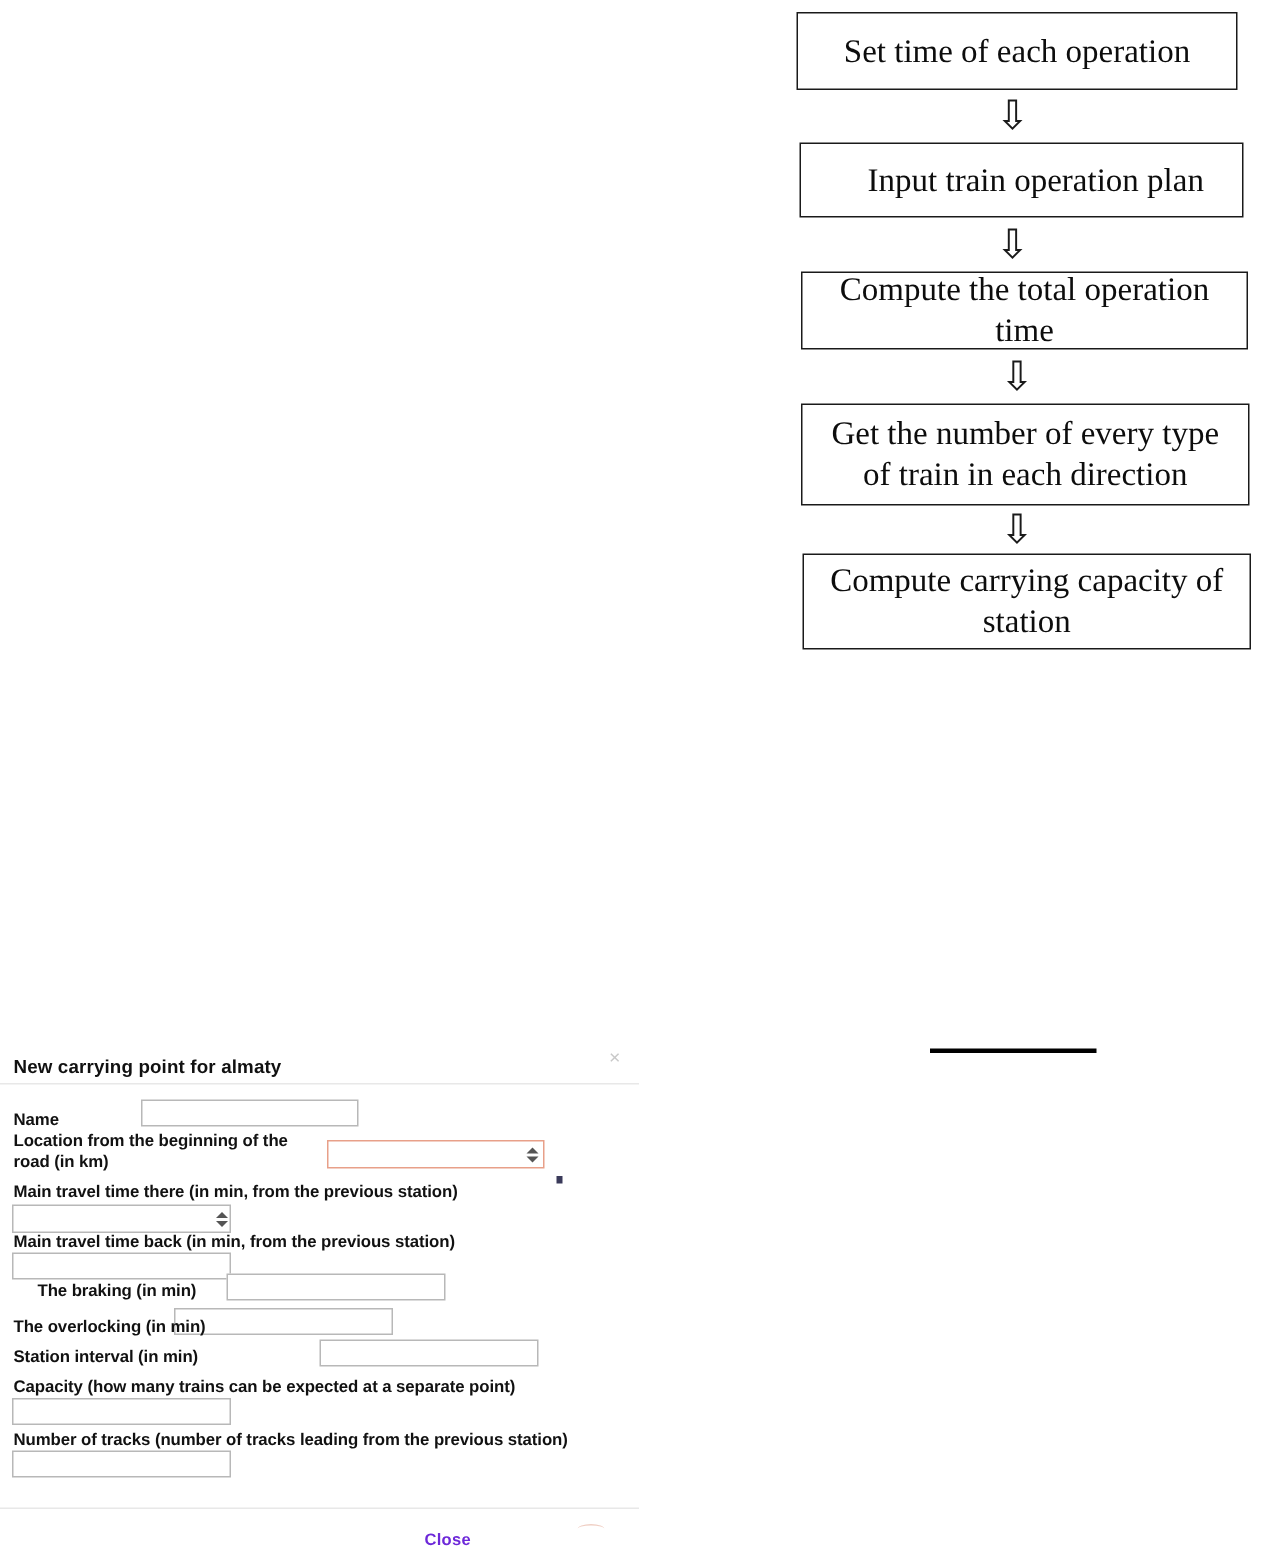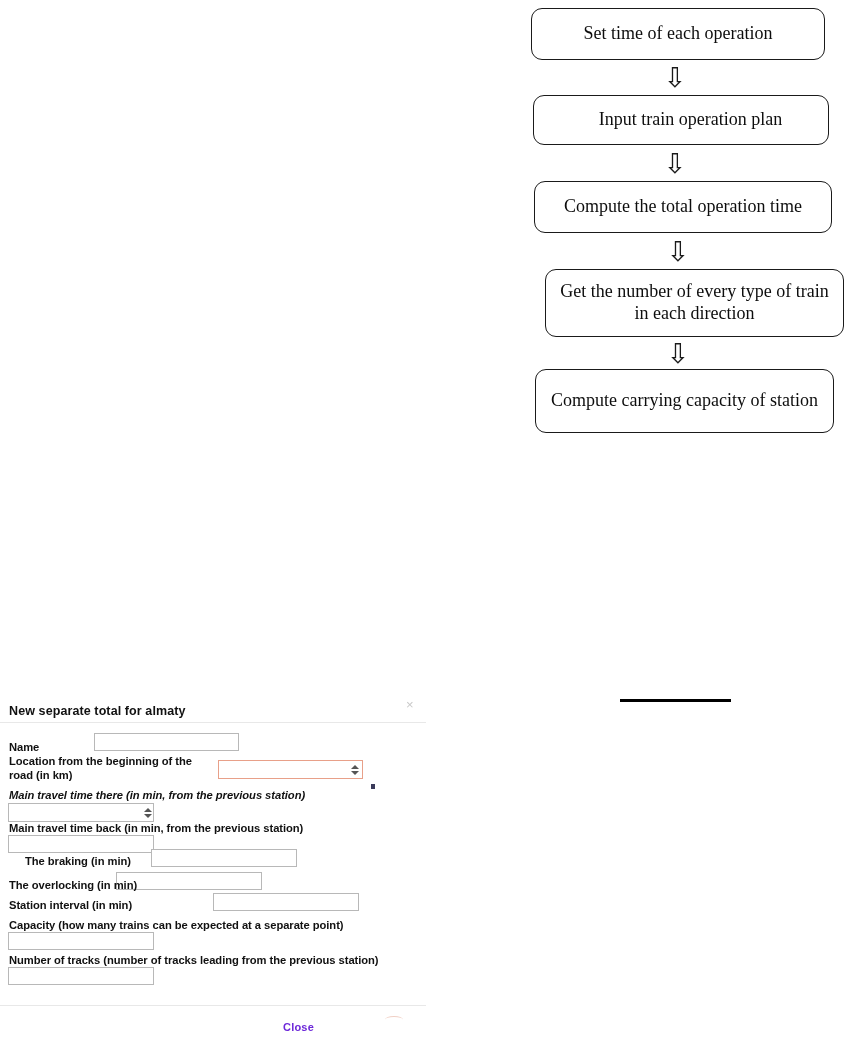--- a/index.html
+++ b/index.html
@@ -19,28 +19,28 @@
   #flowchart {
     position: absolute;
     left: 530px;
     top: 0px;
     width: 305px;
     height: 440px;
   }
   .flow-box {
     box-sizing: border-box;
     border: 1.4px solid #1a1a1a;
-    border-radius: 11px;
+    border-radius: 0;
     background: #ffffff;
     display: flex;
     align-items: center;
     justify-content: center;
     text-align: center;
     font-family: "Liberation Serif", serif;
-    font-size: 18px;
+    font-size: 22px;
     color: #0d0d0d;
     line-height: 1.22;
     padding: 2px 8px;
   }
   .flow-arrow {
     display: flex;
     align-items: center;
     justify-content: center;
     font-family: "DejaVu Sans", sans-serif;
     font-size: 27px;
@@ -49,21 +49,21 @@
     height: 30px;
   }
 
   
   #box-1      { position:absolute; left: 1px;  top: 8px;   width: 294px; height: 52px; }
   #arrow-1    { position:absolute; left: 115px;top: 62px;  width: 60px;  height: 30px; }
   #box-2      { position:absolute; left: 3px;  top: 95px;  width: 296px; height: 50px; padding-left: 27px; }
   #arrow-2    { position:absolute; left: 115px;top: 148px; width: 60px;  height: 30px; }
   #box-3      { position:absolute; left: 4px;  top: 181px; width: 298px; height: 52px; }
   #arrow-3    { position:absolute; left: 118px;top: 236px; width: 60px;  height: 30px; }
-  #box-4      { position:absolute; left: 15px;  top: 269px; width: 299px; height: 68px; justify-content: flex-end; }
+  #box-4      { position:absolute; left: 4px;  top: 269px; width: 299px; height: 68px; justify-content: flex-end; }
   #arrow-4    { position:absolute; left: 118px;top: 338px; width: 60px;  height: 30px; }
   #box-5      { position:absolute; left: 5px;  top: 369px; width: 299px; height: 64px; }
 
   
   #stray-rule {
     position: absolute;
     left: 620px;
     top: 699px;
     width: 111px;
     height: 0;
@@ -237,37 +237,37 @@
   <div class="flow-box" id="box-5">
     <span>Compute carrying capacity of station</span>
   </div>
 
 </div>
 
 <div id="stray-rule"></div>
 
 <div id="dialog">
 
-  <div id="dialog-title">New separate total for almaty</div>
+  <div id="dialog-title">New carrying point for almaty</div>
   <div class="hr-top"></div>
 
   <div class="f-label" style="left:9px; top:48px;">Name</div>
   <input class="f-input" style="left: 94px; top: 40px; width: 145px; height: 18px;" placeholder="">
 
   <div class="f-label wrap" style="left:9px; top:62px; width:205px;">
     <span>Location from the beginning of the</span><br>
     <span>road (in km)</span>
   </div>
   <input class="f-input focused" style="left: 218px; top: 67px; width: 145px; height: 19px;" placeholder="">
   <div class="spin" style="left:349px; top:70px;">
     <span class="up"></span>
     <span class="dn"></span>
   </div>
 
-  <div class="f-label" style="left:9px; top:96px;font-style:italic;">Main travel time there (in min, from the previous station)</div>
+  <div class="f-label" style="left:9px; top:96px;">Main travel time there (in min, from the previous station)</div>
   <input class="f-input" style="left: 8px; top: 110px; width: 146px; height: 19px;" placeholder="">
   <div class="spin" style="left:142px; top:113px;">
     <span class="up"></span>
     <span class="dn"></span>
   </div>
 
   <div class="f-label" style="left:9px; top:129px;">Main travel time back (in min, from the previous station)</div>
   <input class="f-input" style="left: 8px; top: 142px; width: 146px; height: 18px;" placeholder="">
 
   <div class="f-label" style="left:25px; top:162px;">The braking (in min)</div>

